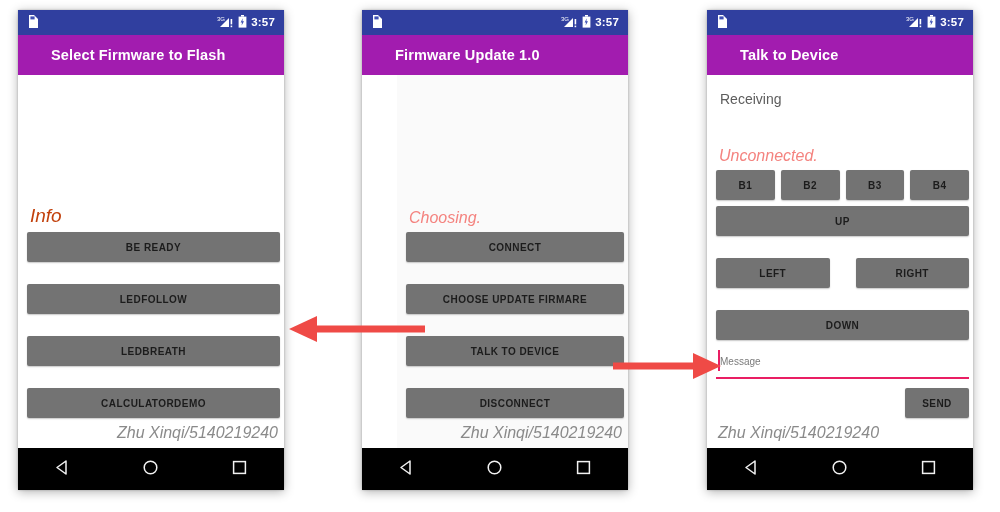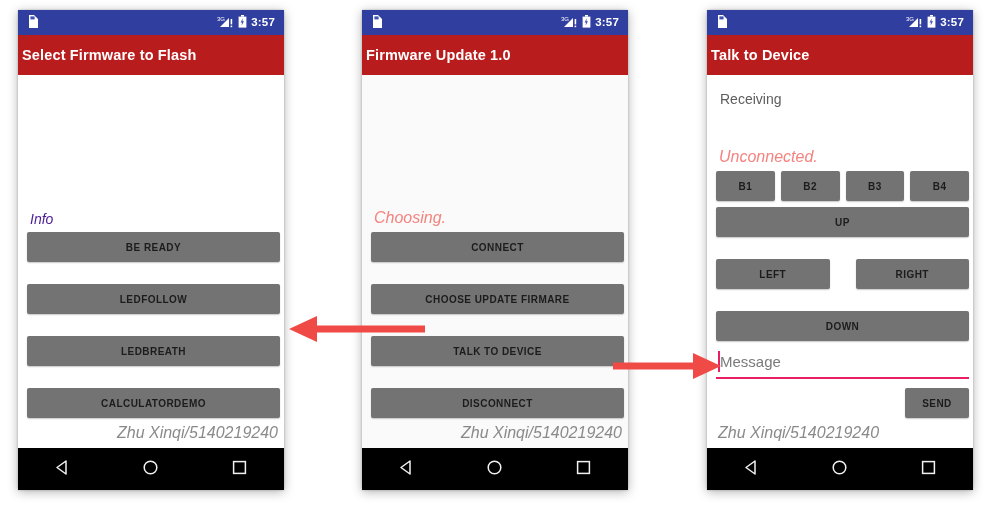--- a/index.html
+++ b/index.html
@@ -34,43 +34,43 @@
   .sb-left { display: flex; align-items: center; gap: 4px; }
   .sb-right { margin-left: auto; display: flex; align-items: center; gap: 4px; }
   .sb-time {
     font-size: 11.5px; font-weight: bold; color: #ffffff;
     letter-spacing: 0.2px; line-height: 1;
   }
   .ico { display: block; }
 
   
   .appbar {
-    height: 40px; background: #b91c1c; flex: none;
-    display: flex; align-items: center; padding: 0 4px;
+    height: 40px; background: #a21caf; flex: none;
+    display: flex; align-items: center; padding: 0 33px;
   }
   .appbar-title {
     color: #ffffff; font-size: 14.5px; font-weight: bold;
     letter-spacing: 0.15px;
   }
 
   
   .content {
     flex: 1 1 auto; position: relative;
     display: flex; flex-direction: column;
     padding: 8px 4px 4px 9px;
     background: #ffffff;
     min-height: 0;
   }
-  .content.tinted { background: #fafafa; }
+  .content.tinted { background: #fafafa; margin-left: 35px; }
 
   .spacer { flex: 1 1 auto; min-height: 0; }
 
   .status-label {
-    font-style: italic; font-size: 14px;
-    color: #4c1d95; padding: 0 3px 5px 3px;
+    font-style: italic; font-size: 19px;
+    color: #c2410c; padding: 0 3px 5px 3px;
   }
   .status-label.alert { color: #f4837f; font-size: 16px; }
 
   .recv-label {
     font-size: 14px; color: #5d5d5d;
     padding: 8px 4px 0 4px;
   }
 
   
   .btn {
@@ -93,21 +93,21 @@
   .btn-row.halves > .btn { flex: 0 0 calc(50% - 13px); }
   .btn-row.halves { justify-content: space-between; align-items: center; }
 
   
   .field {
     position: relative; margin-top: 8px;
     padding: 3px 2px 5px 4px;
     border-bottom: 2px solid #e91e63;
   }
   .field-placeholder {
-    font-size: 15px; color: #7a7a7a; line-height: 20px; text-align: center;
+    font-size: 10px; color: #7a7a7a; line-height: 20px; text-align: center;
   }
   .caret {
     position: absolute; left: 2px; top: 2px;
     width: 2px; height: 21px; background: #e91e63;
   }
 
   .send-row { display: flex; justify-content: flex-end; margin-top: 9px; }
   .send-row .btn { width: 64px; }
 
   .footer {

